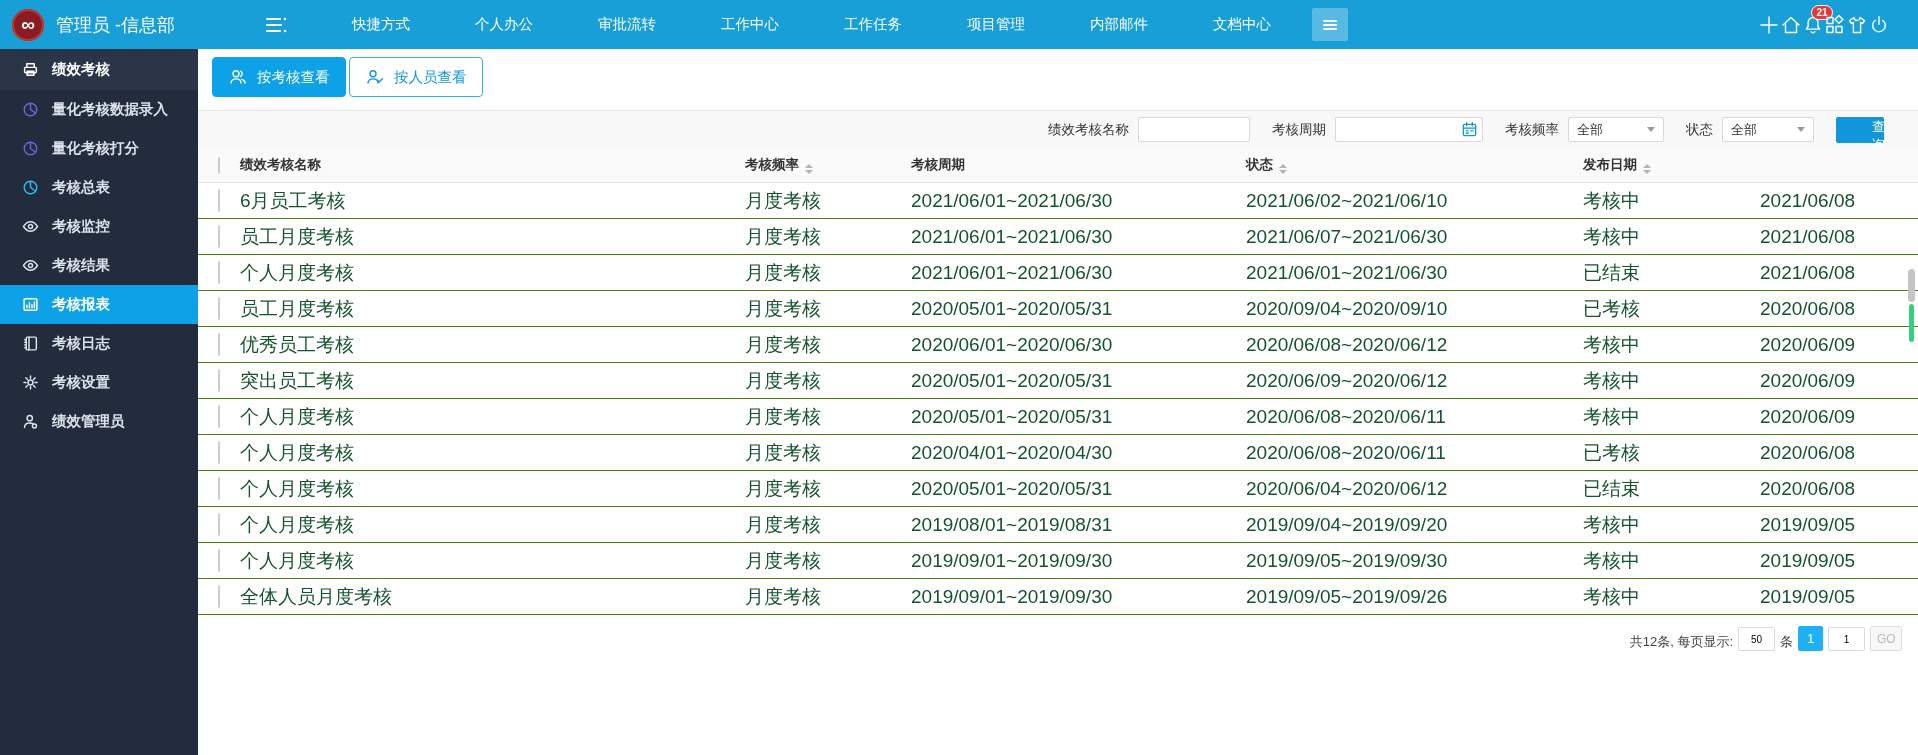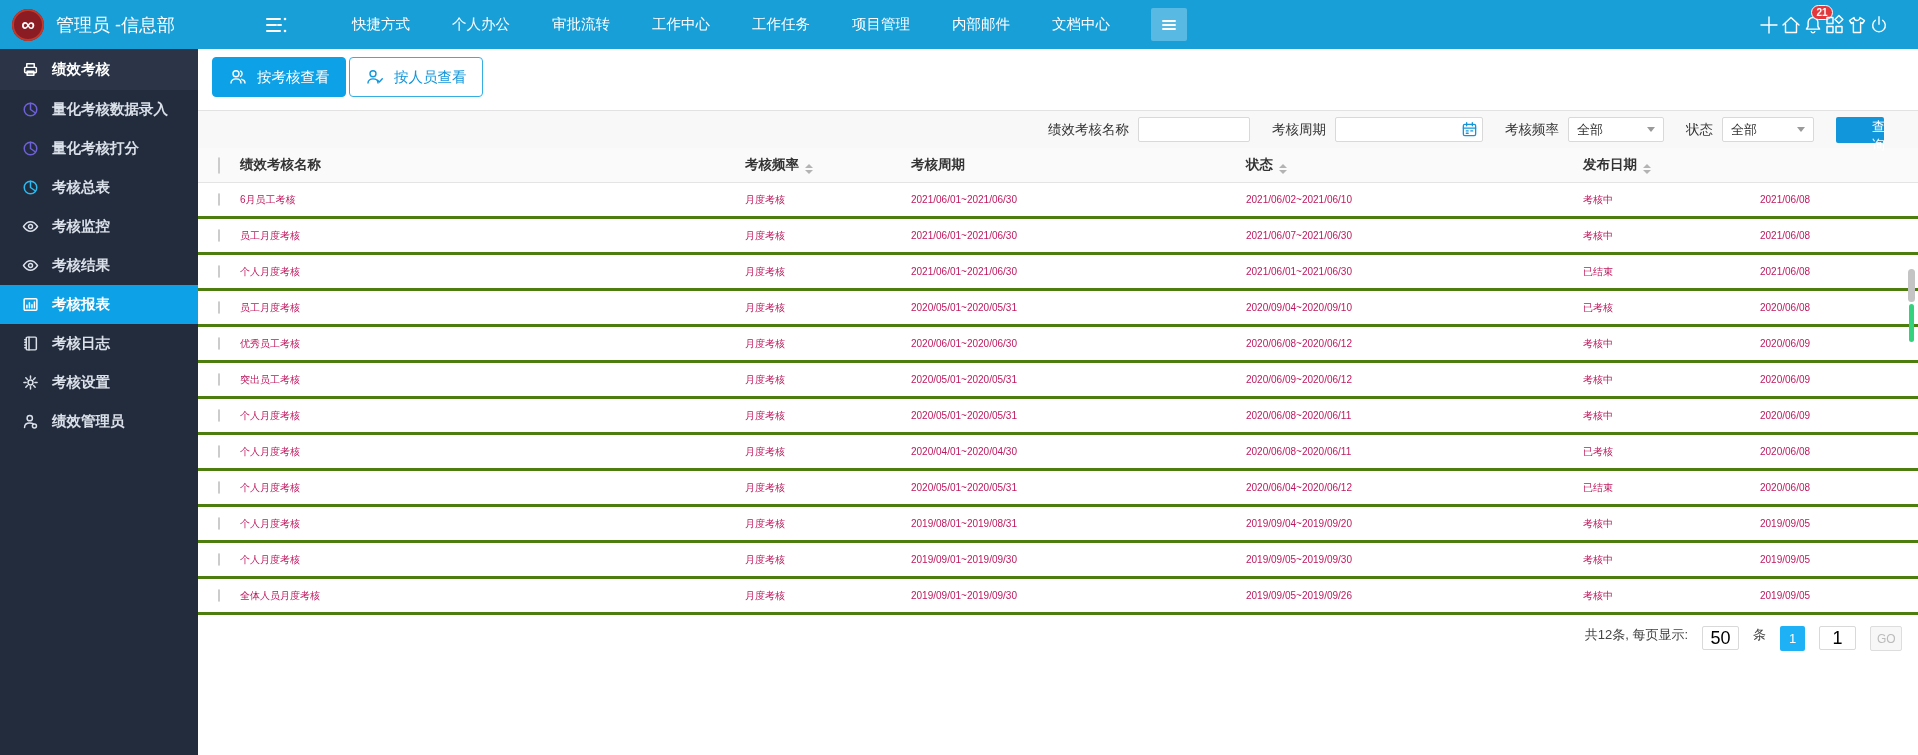--- a/index.html
+++ b/index.html
@@ -9,21 +9,21 @@
     font-family:"Liberation Sans","DejaVu Sans",sans-serif; background:#fff; color:#333;
   }
   .ic svg { fill:none; stroke:currentColor; stroke-width:1.4; stroke-linecap:round; stroke-linejoin:round; display:block; }
 
   
   .topbar { position:absolute; top:0; left:0; right:0; height:49px; background:#189fd8; display:flex; align-items:center; color:#fff; z-index:5; }
   .logo { width:32px; height:32px; border-radius:50%; background:#8c1c23; margin-left:12px; display:flex; align-items:center; justify-content:center;
           font-size:19px; font-weight:bold; color:#fff; box-shadow:inset 0 0 0 2px #c0392b; flex:none; }
   .user-label { margin-left:12px; font-size:18px; white-space:nowrap; }
   .collapse-ic { margin-left:88px; width:26px; height:22px; cursor:pointer; flex:none; }
-  .top-menu { display:flex; margin-left:42px; }
+  .top-menu { display:flex; margin-left:42px;gap:23px; }
   .top-menu .menu-item { font-size:14.5px; padding:14px 21px; cursor:pointer; white-space:nowrap; }
   .more-btn { margin-left:20px; width:36px; height:33px; background:rgba(255,255,255,.28); border:none; border-radius:2px;
               color:#fff; display:flex; align-items:center; justify-content:center; cursor:pointer; }
   .top-actions { margin-left:auto; display:flex; align-items:center; margin-right:28px; }
   .top-actions .act { width:22px; height:22px; cursor:pointer; position:relative; }
   .badge { position:absolute; top:-9px; left:9px; background:#e4393c; color:#fff; font-size:10px; font-weight:bold;
            min-width:22px; height:15px; line-height:13px; text-align:center; border-radius:8px; border:1.5px solid #fff; padding:0 3px; }
 
   
   .sidebar { position:absolute; top:49px; left:0; width:198px; bottom:0; background:#222c3c; z-index:4;font-weight:bold; }
@@ -49,31 +49,31 @@
   .inp-wrap { position:relative; display:inline-block; }
   .cal-ic { position:absolute; right:5px; top:4px; width:17px; height:17px; color:#1296db; cursor:pointer; }
   .f-select { height:25px; border:1px solid #d9d9d9; border-radius:2px; background:#fff; display:inline-flex; align-items:center;
               justify-content:space-between; padding:1px 8px; font-size:13px; cursor:pointer; }
   .caret { width:0; height:0; border-left:4.5px solid transparent; border-right:4.5px solid transparent; border-top:5px solid #9a9a9a; margin-left:10px; }
   .search-btn { height:26px; width:48px; background:#1296db; color:#fff; border:none; border-radius:2px; font-size:13px; cursor:pointer;padding-left:36px; }
 
   
   .grid-row { display:grid; grid-template-columns:42px 505px 166px 335px 337px 177px 1fr; align-items:center; }
   .thead { height:35px; background:#fafafa; border-bottom:1px solid #e4e4e4; font-weight:bold; font-size:13.5px; color:#333; }
-  .trow { height:36px; border-bottom:3px solid #4d7c0f; font-size:10px; color:#be185d; background:#fff; }
+  .trow { height:36px; border-bottom:1px solid #4d7c0f; font-size:19px; color:#14532d; background:#fff; }
   .cb-cell { padding-left:20px; }
   .checkbox { width:14px; height:14px; border:1px solid #ccc; border-radius:2px; background:#fff; cursor:pointer; }
   .sort { display:inline-flex; flex-direction:column; gap:2px; margin-left:6px; vertical-align:1px; cursor:pointer; }
   .sort i { display:block; width:0; height:0; border-left:4px solid transparent; border-right:4px solid transparent; }
   .sort .up { border-bottom:4.5px solid #b3b3b3; }
   .sort .dn { border-top:4.5px solid #b3b3b3; }
 
   
-  .pagination { position:absolute; top:577px; right:16px; display:flex; align-items:flex-start; gap:14px; font-size:13px; color:#444; }
-  .pg-input { width:37px; height:24px; border:1px solid #d9d9d9; border-radius:2px; text-align:center; font-size:18px; outline:none; }
+  .pagination { position:absolute; top:577px; right:16px; display:flex; align-items:flex-end; gap:5px; font-size:13px; color:#444; }
+  .pg-input { width:37px; height:24px; border:1px solid #d9d9d9; border-radius:2px; text-align:center; font-size:10px; outline:none; }
   .pg-page { width:25px; height:25px; background:#1fb1f5; color:#fff; border:none; border-radius:2px; font-size:13px; cursor:pointer; }
   .pg-go { width:32px; height:25px; background:#f7f7f7; color:#bbb; border:1px solid #ddd; border-radius:2px; font-size:12px; cursor:pointer; }
 
   
   .vscroll { position:absolute; right:3px; top:220px; width:7px; }
   .vthumb { width:7px; height:33px; border-radius:4px; background:#c4c4c4; }
   .vgreen { width:5px; height:38px; border-radius:3px; background:#35d27e; margin:2px auto 0; }
 </style>
 </head>
 <body>

